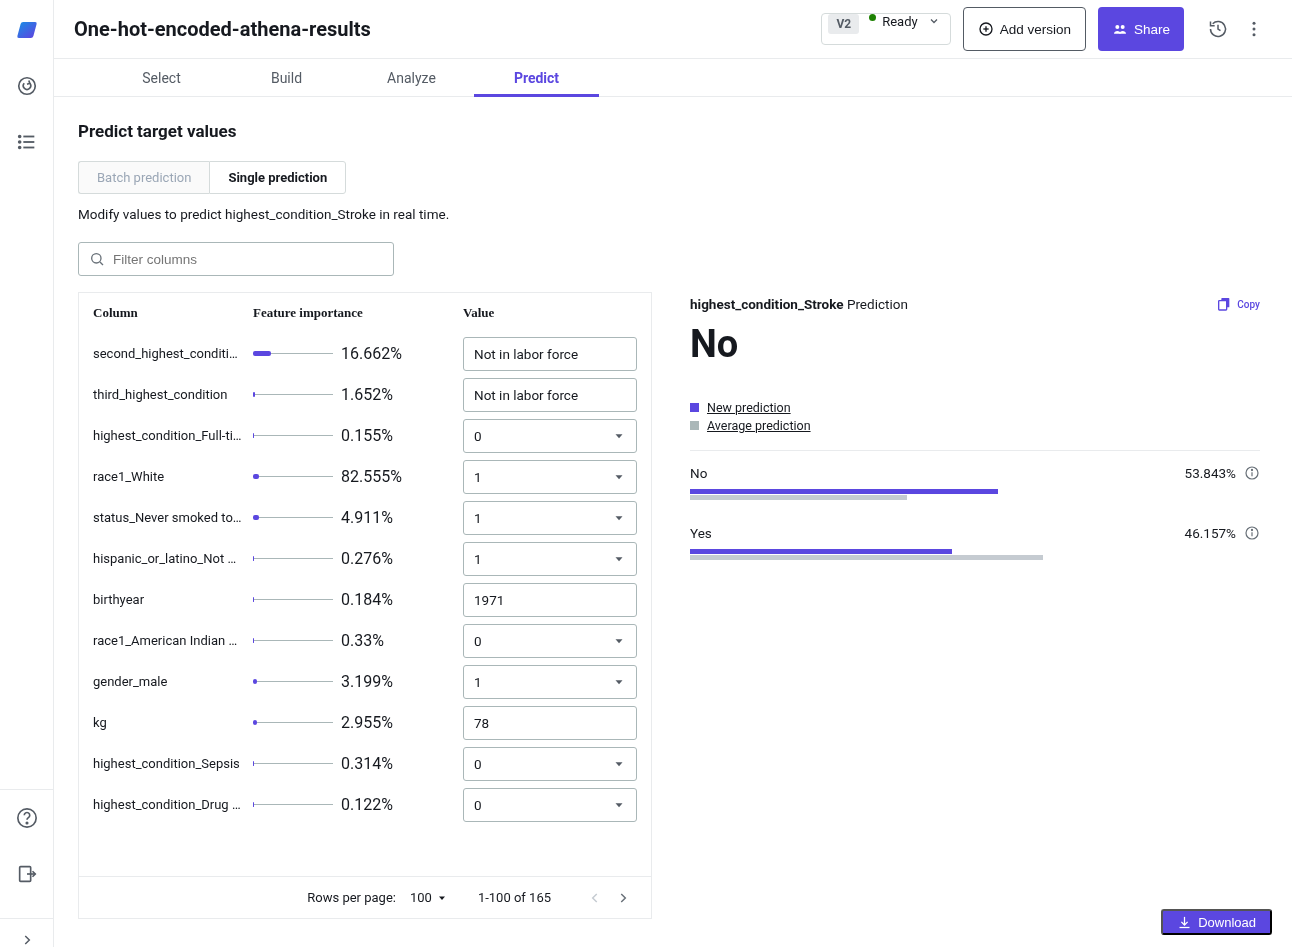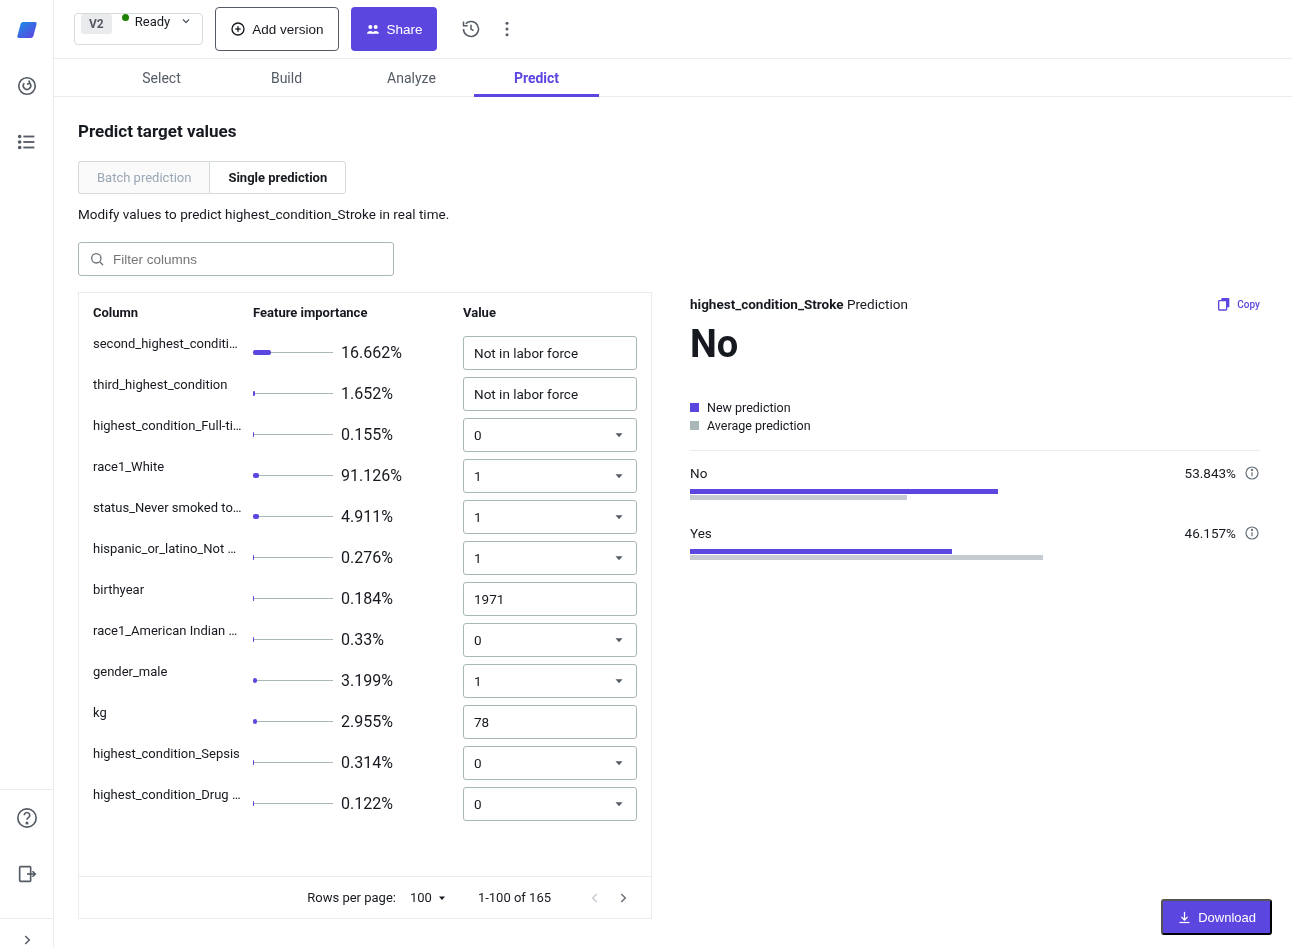--- a/index.html
+++ b/index.html
@@ -36,26 +36,26 @@
 .subtab { border:1px solid #d5dbdb; background:#fafafa; padding:8px 18px; font-size:13px; cursor:pointer; }
 .subtab:first-child { border-right:none; border-radius:3px 0 0 3px; color:#9ba7b6; }
 .subtab.active { background:#fff; font-weight:700; color:#16191f; border-radius:0 3px 3px 0; }
 .hint { font-size:13.5px; color:#16191f; margin-bottom:20px; }
 .search-box { width:316px; height:34px; border:1px solid #aab7b8; border-radius:3px; display:flex; align-items:center; padding:0 10px; margin-bottom:16px; }
 .search-box svg { width:16px; height:16px; color:#687078; margin-right:8px; }
 .search-box input { border:none; outline:none; flex:1; font-size:13.5px; color:#687078; }
 
 .lower { flex:1; display:flex; gap:18px; min-height:0;}
 .table-wrap { flex:1; border:1px solid #e9ebed; display:flex; flex-direction:column; min-height:0; max-width:730px;}
-.thead { display:flex; padding: 12px 14px; font-size:13px; font-weight:700; color:#16191f; }
+.thead { display:flex; padding: 12px 14px; font-size:13px; font-weight:700; color:#16191f;font-family:Liberation Serif, serif; }
 .col-c1 { width:160px; }
 .col-c2 { width:210px; }
 .col-c3 { flex:1; }
 .tbody { flex:1; overflow:hidden; }
-.trow { display:flex; padding: 4px 14px; height:41px; }
+.trow { display:flex; align-items:center; padding: 4px 14px; height:41px; }
 .cname { width:160px; font-size:13px; color:#16191f; white-space:nowrap; overflow:hidden; text-overflow:ellipsis; padding-right:10px;}
 .fi-cell { width:210px; display:flex; align-items:center;}
 .fi-track { width:80px; height:1px; background:#aab7b8; position:relative; margin-right:8px;}
 .fi-bar { position:absolute; left:0; top:-2px; height:5px; background:#5b47e0; border-radius:2px; }
 .fi-val { font-size:16px; color:#16191f; }
 .val-cell { flex:1; max-width:200px;}
 .val-input { width:174px; height:34px; border:1px solid #aab7b8; border-radius:3px; display:flex; align-items:center; padding:0 10px; font-size:13.5px; color:#16191f; justify-content:space-between; background:#fff;}
 .val-input.sel svg { width:14px; height:14px; color:#545b64;}
 .tfoot { border-top:1px solid #e9ebed; height:42px; display:flex; align-items:center; justify-content:flex-end; padding:0 14px; font-size:13px; color:#16191f;}
 .tfoot .sel { margin:0 30px 0 14px; display:flex; align-items:center;}
@@ -63,36 +63,36 @@
 .pager-btn { width:28px; display:flex; justify-content:center; color:#687078;}
 .pager-btn.disabled { color:#c5cbd1;}
 
 .pred-panel { flex:1; padding:4px 16px 0 20px; display:flex; flex-direction:column;}
 .pred-head { display:flex; justify-content:space-between; align-items:flex-start; margin-bottom:4px;}
 .pred-title-line { font-size:13.5px; }
 .pred-title-line b { font-weight:700; }
 .copy-btn { display:flex; align-items:center; color:#5b47e0; font-size:10px; font-weight:500; cursor:pointer;}
 .copy-btn svg { width:16px; height:16px; margin-right:5px;}
 .big-no { font-size:38px; font-weight:700; margin-top:6px; margin-bottom:34px;}
-.legend { font-size:12.5px; margin-bottom:14px;}
+.legend { font-size:12.5px; margin-bottom:14px;text-decoration:underline;}
 .legend-row { display:flex; align-items:center; margin-bottom:3px;}
 .sw { width:9px; height:9px; margin-right:8px;}
 .sw.blue{ background:#5b47e0;}
 .sw.grey{ background:#aab7b8;}
 .divider { height:1px; background:#e9ebed; margin-bottom:14px;}
 .prob-block { margin-bottom:24px;}
 .prob-head { display:flex; justify-content:space-between; font-size:13.5px; margin-bottom:8px;}
 .prob-head .r { display:flex; }
 .info-icon { width:16px; height:16px; color:#687078; margin-left:8px;}
 .bar-stack { position:relative; height:12px;}
 .bar-new { position:absolute; left:0; top:0; height:5px; background:#5b47e0;}
 .bar-avg { position:absolute; left:0; top:6px; height:5px; background:#c5cbd1;}
 
 .download-bar { position:absolute; right:20px; bottom:12px;}
-.btn-download { background:#5b47e0; color:#fff; height:36px; display:inline-flex; align-items:center; padding:0 14px; border-radius:3px; font-size:13px; font-weight:500;}
+.btn-download { background:#5b47e0; color:#fff; height:26px; display:inline-flex; align-items:center; padding:0 14px; border-radius:3px; font-size:13px; font-weight:500;}
 .btn-download svg { width:15px; height:15px; margin-right:6px;}
 .app { position:relative;}
 
 .logo-shape{ width:16px; height:16px; background:linear-gradient(135deg,#1e88e5,#5b47e0); transform:skewX(-15deg); border-radius:2px;}
 </style>
 </head>
 <body>
 
 <div class="app">
   <div class="left-rail">
@@ -135,20 +135,21 @@
     </div>
     <div class="rail-expand">
       <svg width="14" height="14" viewBox="0 0 24 24" fill="none" stroke="#545b64" stroke-width="2.5">
           <polyline points="9,5 16,12 9,19"></polyline>
         </svg>
     </div>
   </div>
 
   <div class="main">
     <div class="header">
+      <div class="title">One-hot-encoded-athena-results</div>
       <div class="pill-group">
         <span class="v-badge">V2</span>
         <span class="status-dot"></span>
         <span class="status-text">Ready</span>
         <span class="pill-chevron">
           <svg width="12" height="12" viewBox="0 0 24 24" fill="none" stroke="currentColor" stroke-width="2.5">
               <polyline points="6,9 12,15 18,9"></polyline>
             </svg>
         </span>
       </div>
@@ -259,21 +260,21 @@
                     </svg>
                   </div>
                 </div>
               </div>
               <div class="trow">
                 <div class="cname">race1_White</div>
                 <div class="fi-cell">
                   <div class="fi-track">
                     <div class="fi-bar" style="width:6px"></div>
                   </div>
-                  <span class="fi-val">91.126%</span>
+                  <span class="fi-val">82.555%</span>
                 </div>
                 <div class="val-cell">
                   <div class="val-input sel">
                     <span>1</span>
                     <svg viewBox="0 0 24 24" fill="currentColor">
                       <polygon points="6,9 18,9 12,16"></polygon>
                     </svg>
                   </div>
                 </div>
               </div>

